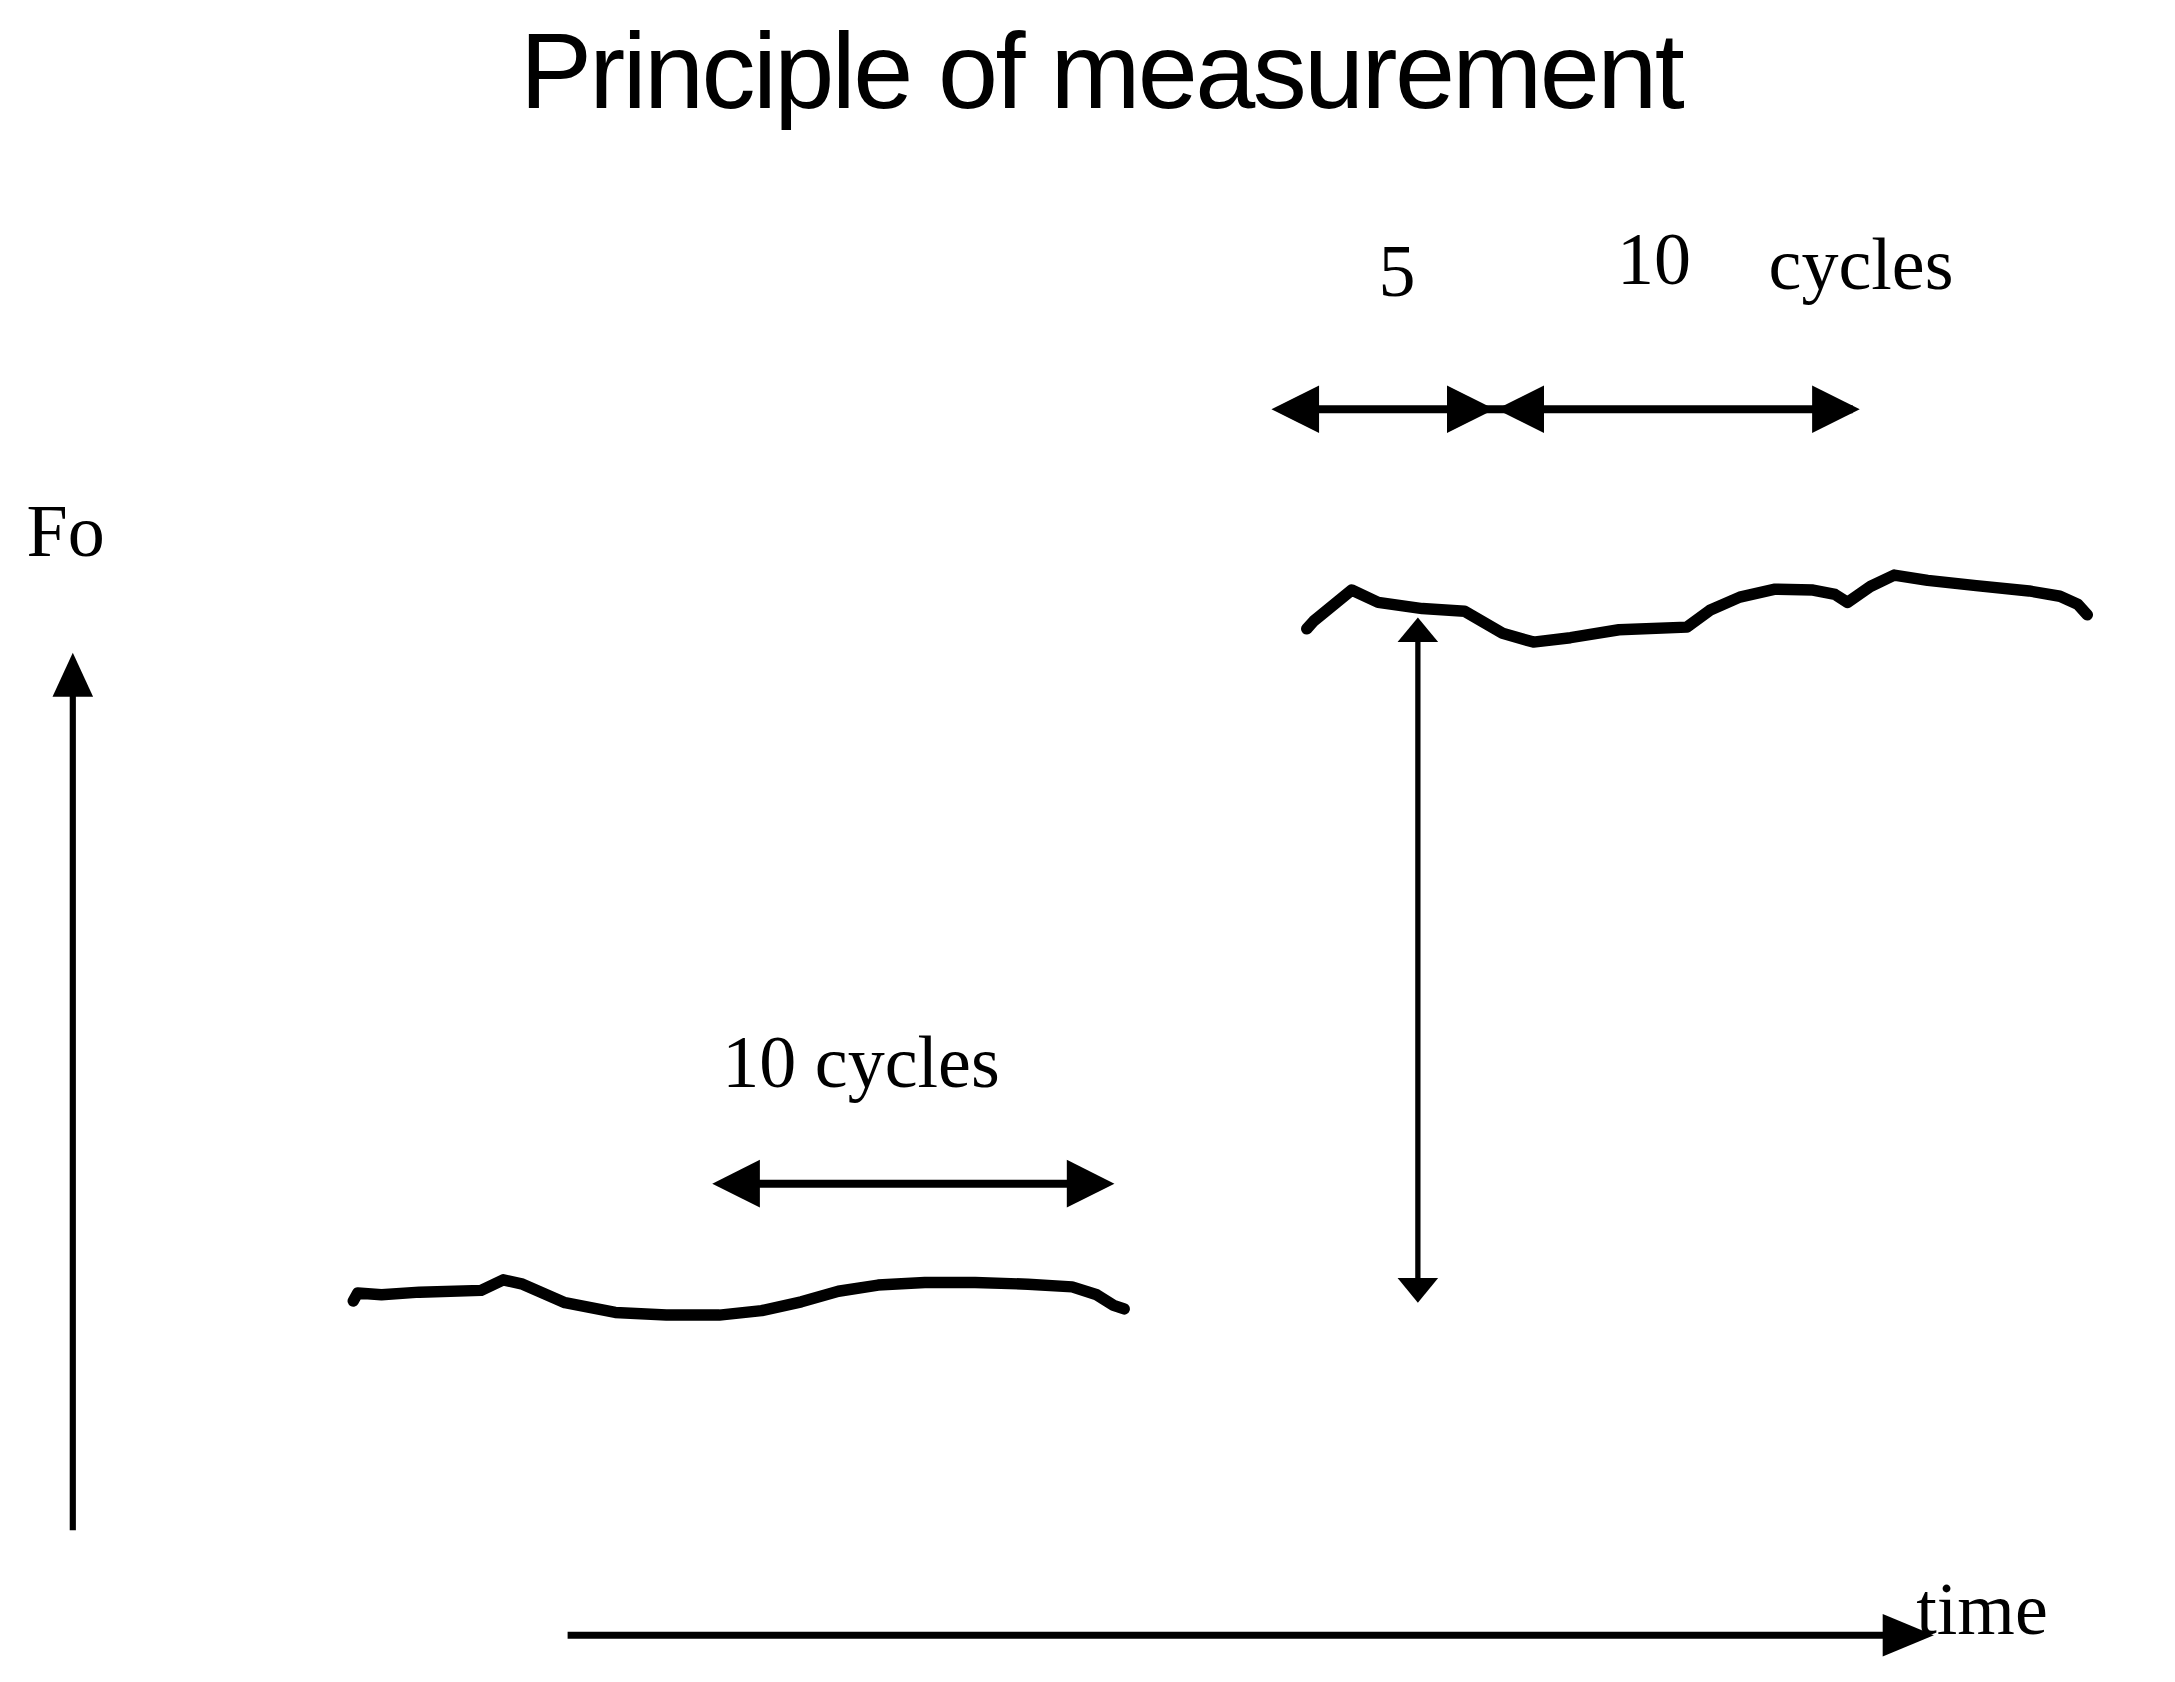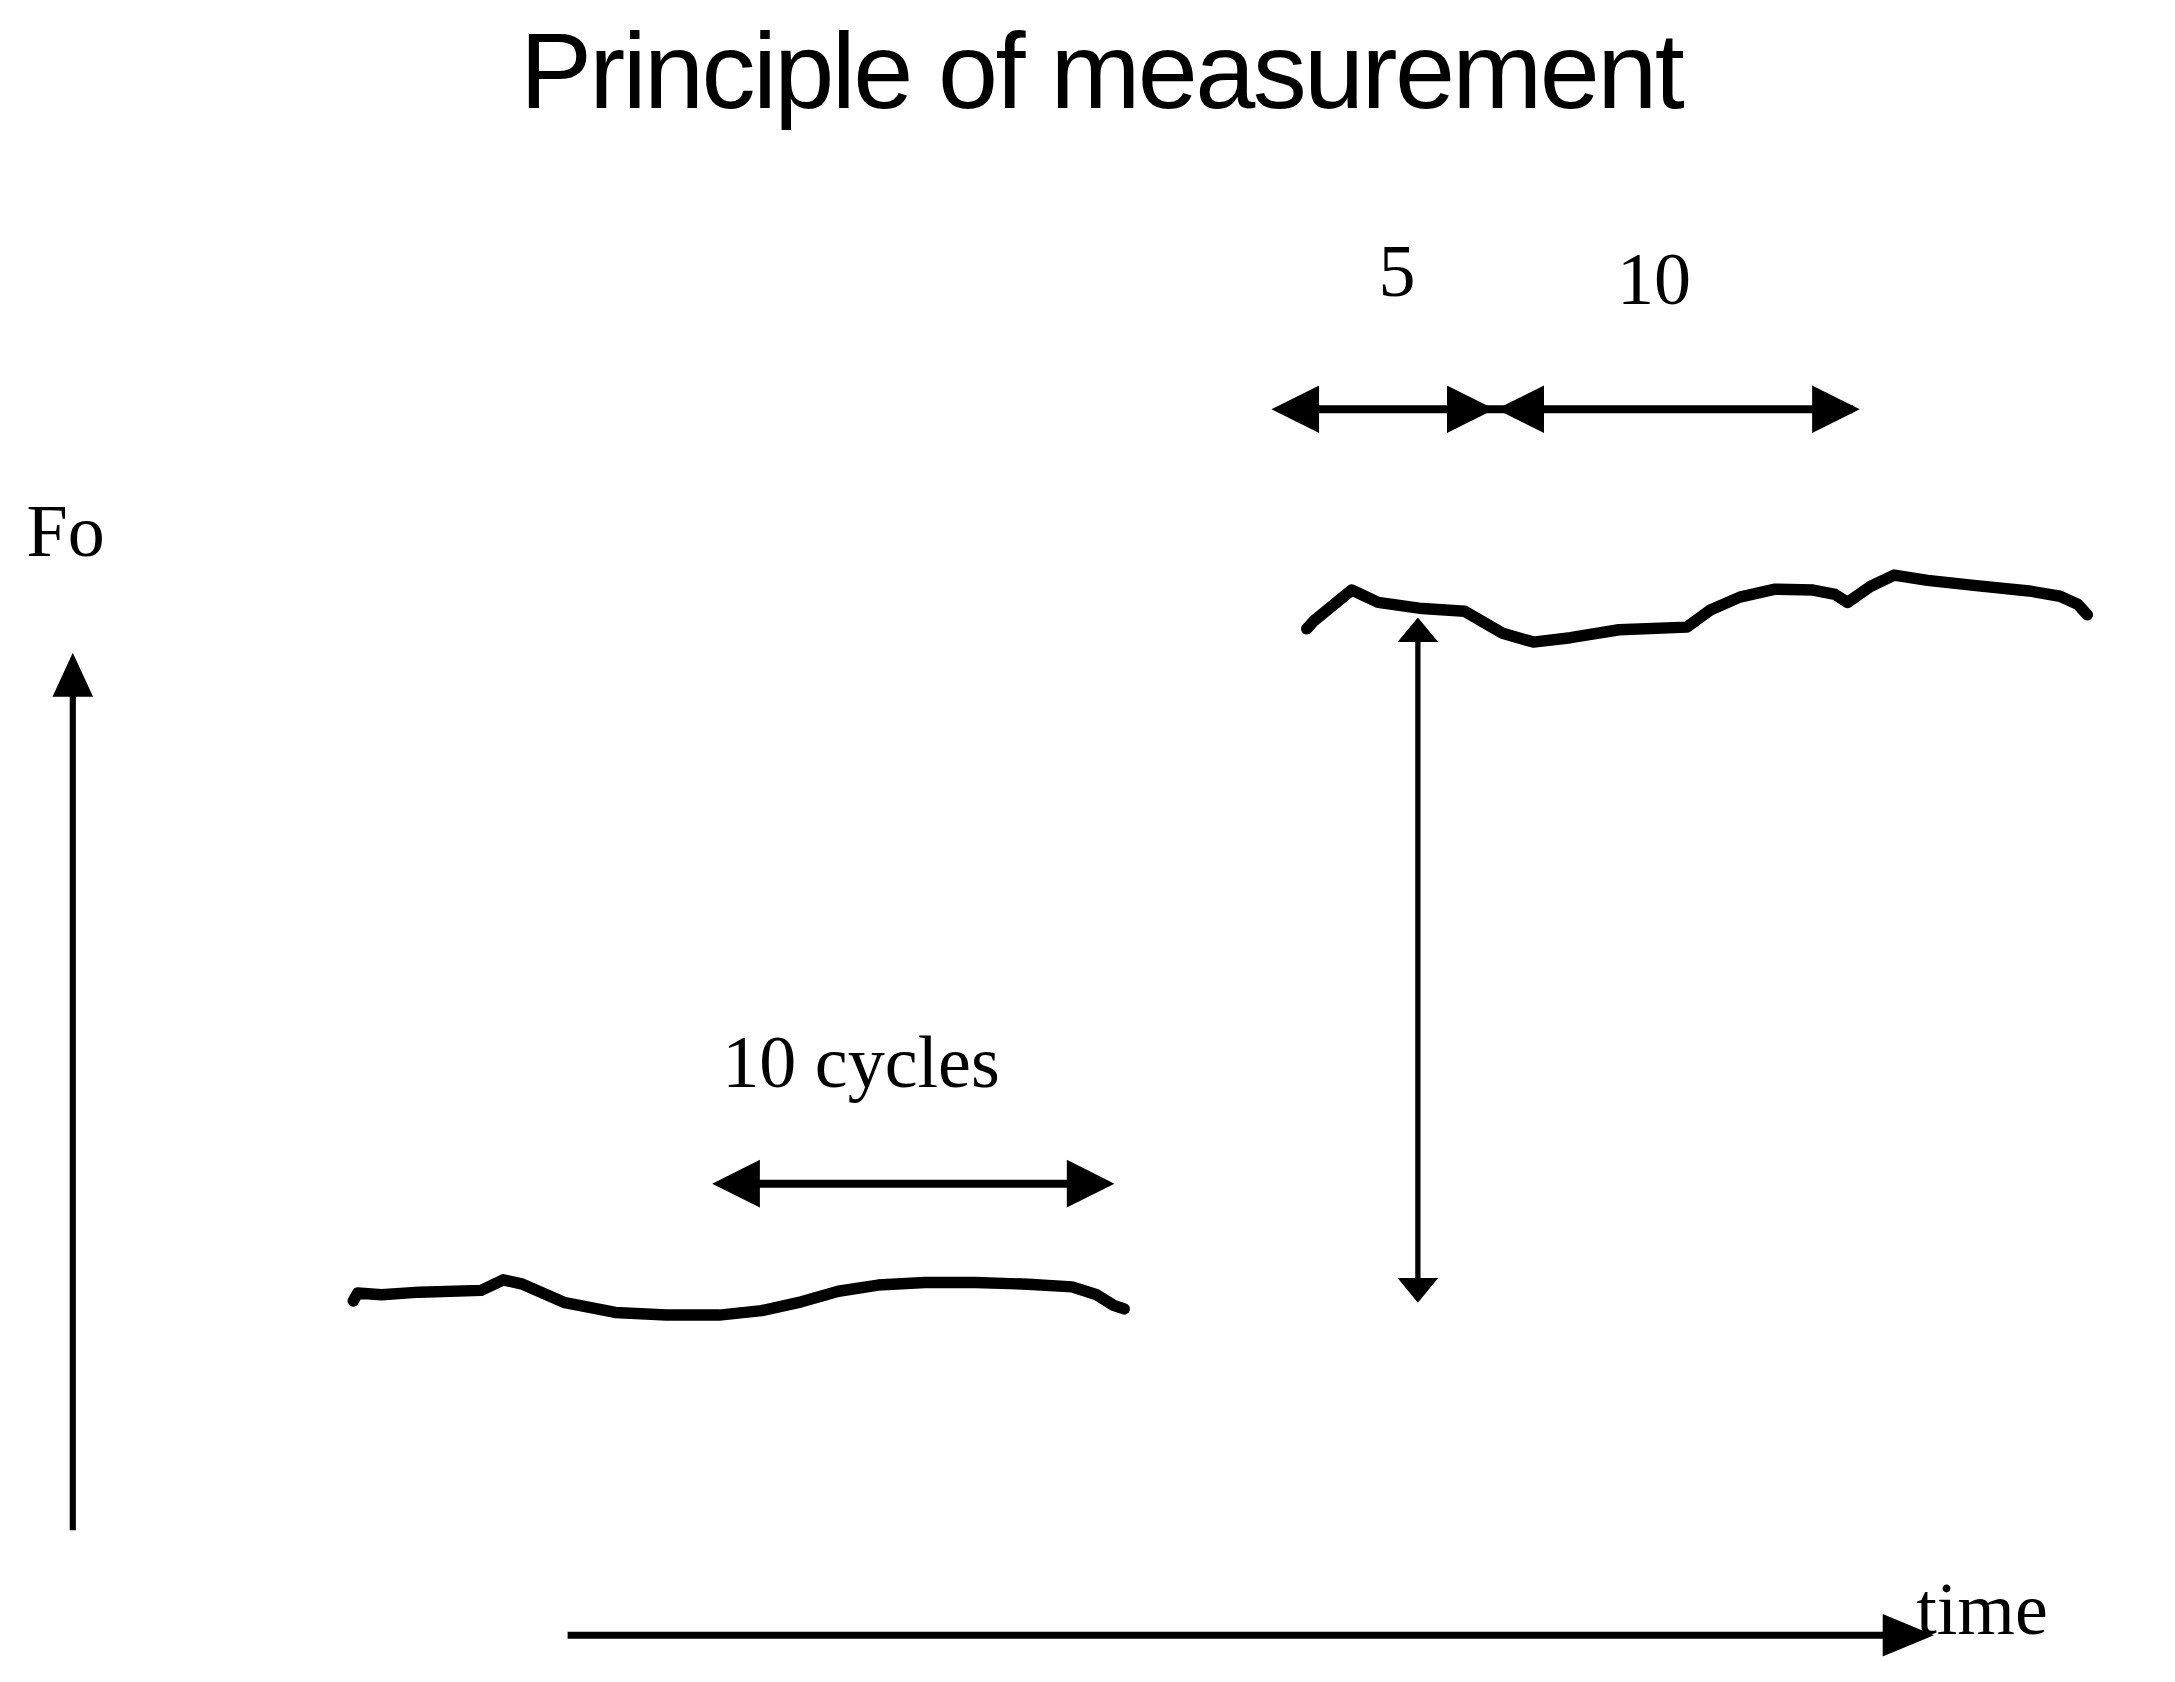--- a/index.html
+++ b/index.html
@@ -38,21 +38,21 @@
   }
   .title {
     font-family: "Liberation Sans", "DejaVu Sans", sans-serif;
     font-weight: 300;
     font-size: 108px;
     letter-spacing: -2.6px;
     top: 12.4px;
     left: 1101px;
   }
   .label-5      { top: 231px;  left: 1397px; }
-  .label-10     { top: 239px;  left: 1654px; }
+  .label-10     { top: 219px;  left: 1654px; }
   .label-cycles { top: 224px;  left: 1861px; }
   .label-tone-interval { top: 914px; left: 1757px; }
   .label-lower-cycles  { top: 1022px; left: 861px; }
   .label-fo   { top: 491px;  left: 26.5px; }
   .label-time { top: 1569px; left: 1982px; }
   .ink-stroke {
     stroke: #000000;
     fill: none;
   }
   .ink-fill {
@@ -105,20 +105,21 @@
              L697,1488 L755,1491 L815,1491 L863,1486 L908,1476 L950,1464 L995,1457 L1048,1454
              L1105,1454 L1165,1456 L1215,1459 L1243,1468 L1262,1480 L1274,1484"></path>
   </svg>
 
   <div class="lbl title centered">Principle of measurement</div>
 
   <div class="lbl serif centered label-5">5</div>
 
   <div class="lbl serif centered label-10">10</div>
 
+  <div class="lbl serif centered label-cycles">cycles</div>
 
   <div class="lbl serif label-fo">Fo</div>
 
 
   <div class="lbl serif centered label-lower-cycles">10 cycles</div>
 
   <div class="lbl serif centered label-time">time</div>
 
 </div>
 

